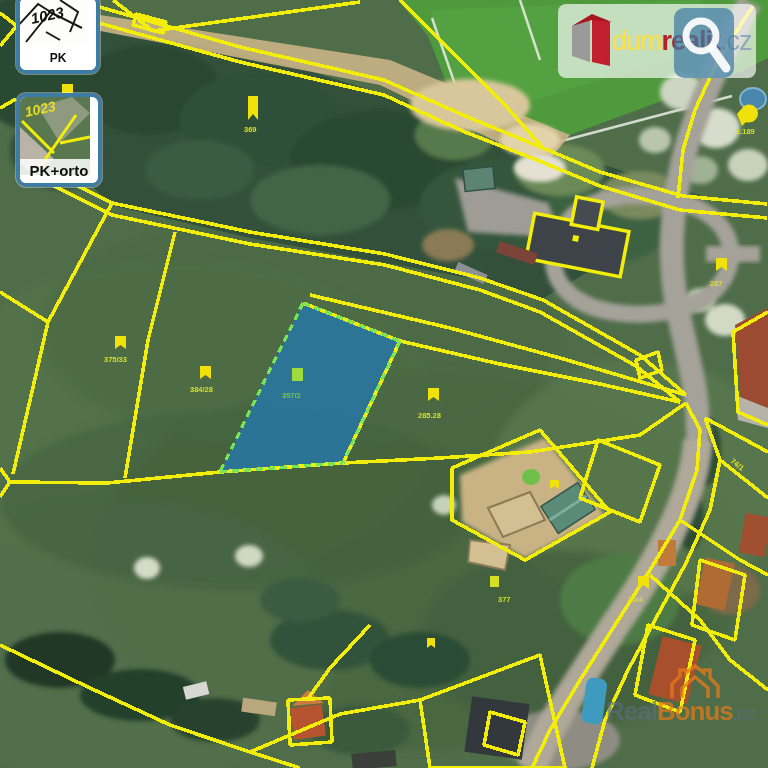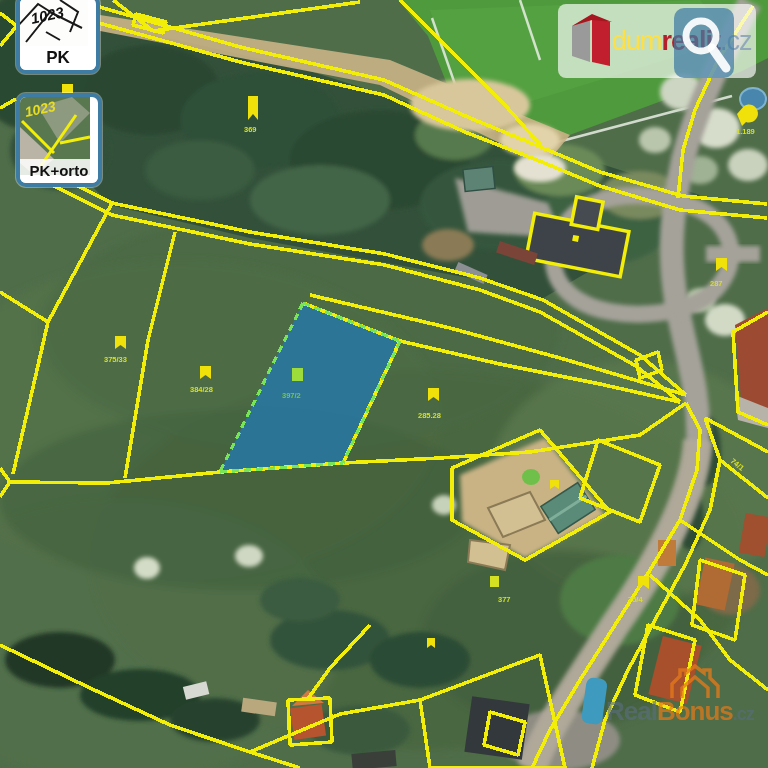--- a/index.html
+++ b/index.html
@@ -8,21 +8,21 @@
   #map-svg{position:absolute;left:0;top:0;}
   
   .map-btn{position:absolute;border:4px solid #3e7ca3;border-radius:10px;
            background:#fff;box-shadow:0 0 0 1px rgba(255,255,255,.35);
            overflow:hidden;cursor:pointer;}
   #btn-pk{left:16px;top:-6px;width:76px;height:72px;}
   #btn-pkorto{left:16px;top:93px;width:78px;height:86px;}
   .thumb{position:absolute;left:0;top:0;right:0;bottom:0;}
   .btn-label{position:absolute;left:0;right:0;bottom:0;height:24px;
              background:rgba(255,255,255,.85);color:#111;font-weight:bold;
-             font-size:17px;line-height:24px;text-align:center;}
+             font-size:12px;line-height:24px;text-align:center;}
   #btn-pkorto .btn-label{font-size:15px;}
   
   #brand-band{position:absolute;left:558px;top:4px;width:198px;height:74px;
               background:rgba(255,255,255,.66);border-radius:8px;}
   #brand-text{position:absolute;left:612px;top:26px;font-size:27px;
               font-weight:bold;letter-spacing:-1px;white-space:nowrap;}
   #brand-text .p1{color:#fde047;font-weight:normal;}
   #brand-text .p2{color:#b3202c;}
   #brand-text .p3{color:#93a9bb;font-weight:normal;}
   #search-btn{position:absolute;left:674px;top:8px;width:60px;height:70px;

